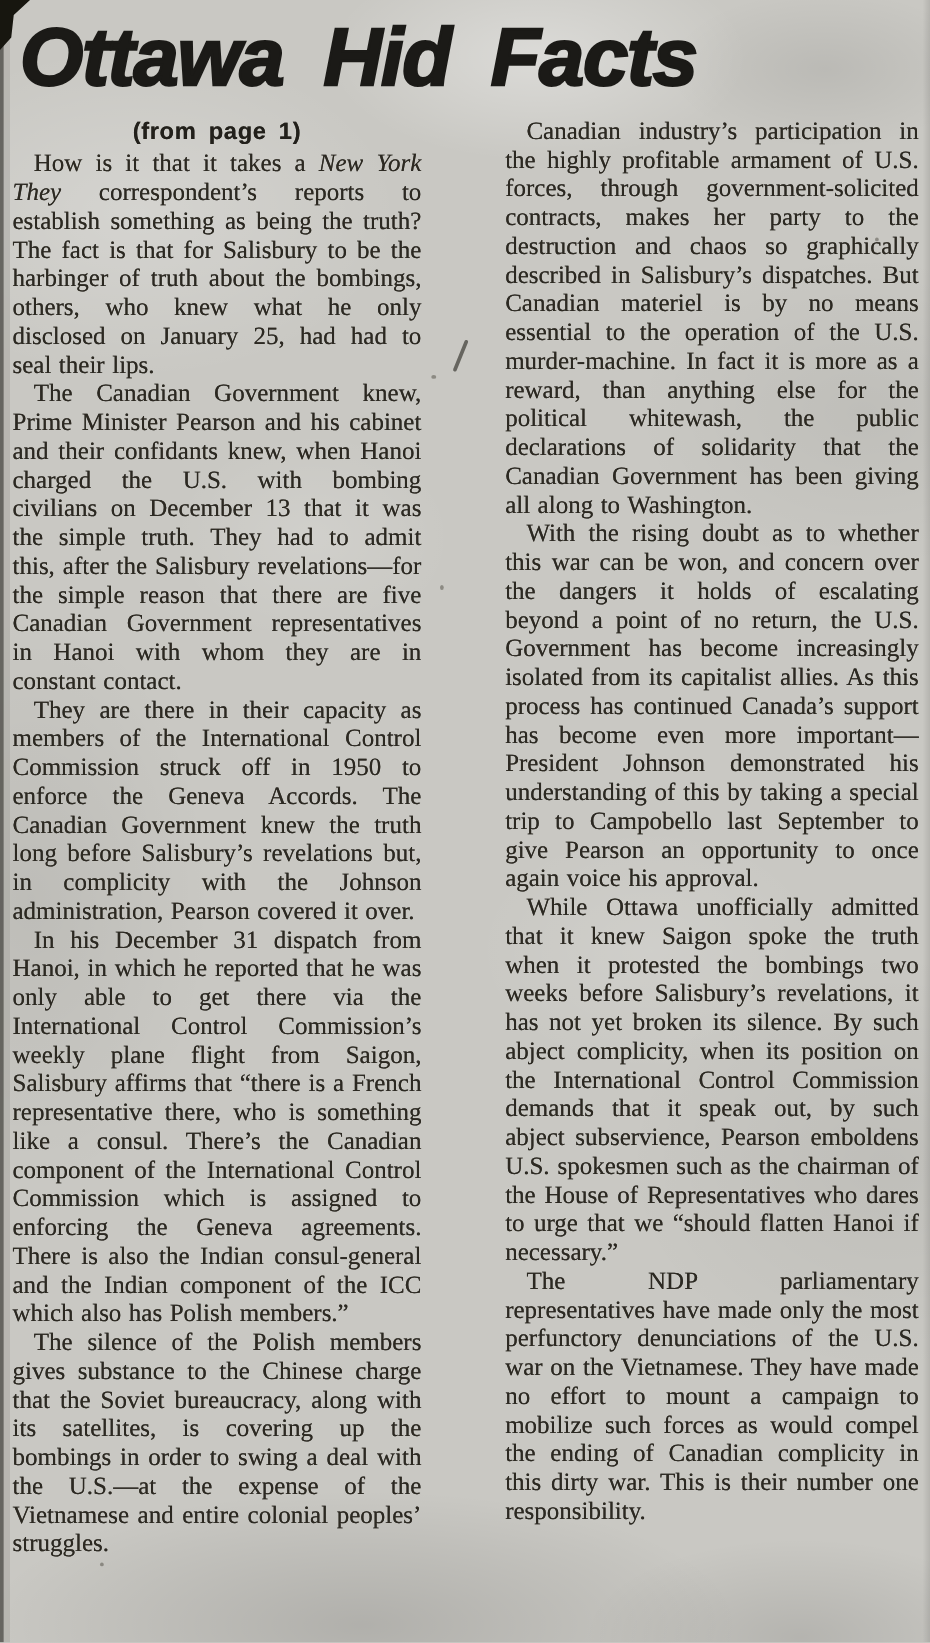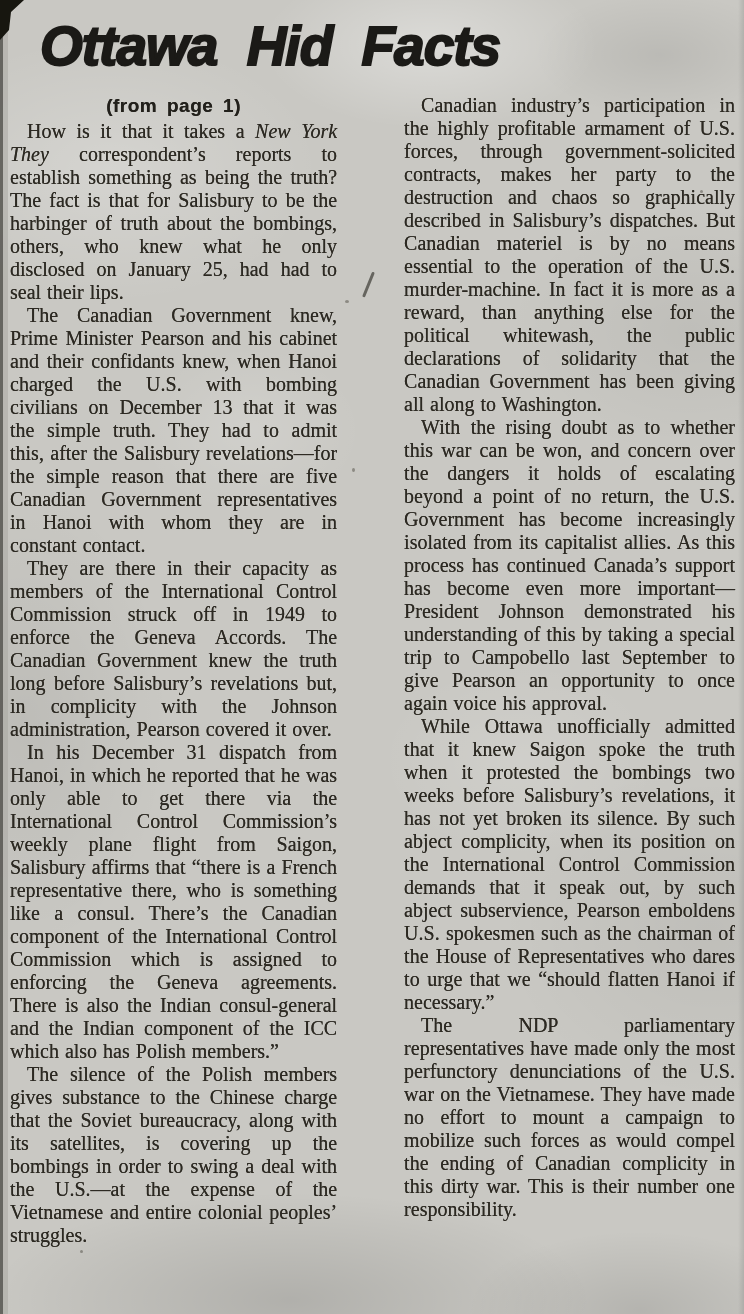--- a/index.html
+++ b/index.html
@@ -45,24 +45,24 @@
     position:absolute;left:367px;top:271px;width:2.5px;height:27px;background:#4e4c46;
     transform:rotate(22deg);border-radius:2px;opacity:.8;z-index:3;
   }
   .speck{position:absolute;background:#5a574f;border-radius:50%;opacity:.55;z-index:3;}
   .speck.s1{left:352px;top:468px;width:3px;height:4px;}
   .speck.s2{left:345px;top:300px;width:4px;height:3px;}
   .speck.s3{left:700px;top:190px;width:3px;height:3px;}
   .speck.s4{left:80px;top:1250px;width:3px;height:3px;}
 
   .headline{
-    position:relative;z-index:4;margin:0;padding:8px 0 0 40px;
+    position:relative;z-index:4;margin:0;padding:8px 0 0 16px;
     font-family:"Liberation Sans", sans-serif;
     font-style:italic;font-weight:700;
-    font-size:55px;line-height:76px;
+    font-size:65px;line-height:76px;
     letter-spacing:-1px;word-spacing:15px;
     color:var(--headline-ink);
     -webkit-text-stroke:2px var(--headline-ink);
     white-space:nowrap;
   }
   .columns{
     position:relative;z-index:4;display:flex;gap:27px;
     padding:8px 9px 0 10px;margin-top:2px;
   }
   .col{
@@ -100,21 +100,21 @@
   <span class="speck s4"></span>
 
   <h1 class="headline">Ottawa Hid Facts</h1>
 
   <div class="columns">
     <div class="col col-left">
       <div class="fromline">(from page 1)</div>
 
     <p class="para"><span>How is it that it takes a </span><i>New York They</i><span> correspondent’s reports to establish something as being the truth? The fact is that for Salisbury to be the harbinger of truth about the bombings, others, who knew what he only disclosed on January 25, had had to seal their lips.</span></p>
         <p class="para"><span>The Canadian Government knew, Prime Minister Pearson and his cabinet and their confidants knew, when Hanoi charged the U.S. with bombing civilians on December 13 that it was the simple truth. They had to admit this, after the Salisbury revelations—for the simple reason that there are five Canadian Government representatives in Hanoi with whom they are in constant contact.</span></p>
-        <p class="para"><span>They are there in their capacity as members of the International Control Commission struck off in 1949 to enforce the Geneva Accords. The Canadian Government knew the truth long before Salisbury’s revelations but, in complicity with the Johnson administration, Pearson covered it over.</span></p>
+        <p class="para"><span>They are there in their capacity as members of the International Control Commission struck off in 1950 to enforce the Geneva Accords. The Canadian Government knew the truth long before Salisbury’s revelations but, in complicity with the Johnson administration, Pearson covered it over.</span></p>
         <p class="para"><span>In his December 31 dispatch from Hanoi, in which he reported that he was only able to get there via the International Control Commission’s weekly plane flight from Saigon, Salisbury affirms that “there is a French representative there, who is something like a consul. There’s the Canadian component of the International Control Commission which is assigned to enforcing the Geneva agreements. There is also the Indian consul-general and the Indian component of the ICC which also has Polish members.”</span></p>
         <p class="para"><span>The silence of the Polish members gives substance to the Chinese charge that the Soviet bureaucracy, along with its satellites, is covering up the bombings in order to swing a deal with the U.S.—at the expense of the Vietnamese and entire colonial peoples’ struggles.</span></p>
       </div>
     <div class="col col-right">
 
     <p class="para"><span>Canadian industry’s participation in the highly profitable armament of U.S. forces, through government-solicited contracts, makes her party to the destruction and chaos so graphically described in Salisbury’s dispatches. But Canadian materiel is by no means essential to the operation of the U.S. murder-machine. In fact it is more as a reward, than anything else for the political whitewash, the public declarations of solidarity that the Canadian Government has been giving all along to Washington.</span></p>
         <p class="para"><span>With the rising doubt as to whether this war can be won, and concern over the dangers it holds of escalating beyond a point of no return, the U.S. Government has become increasingly isolated from its capitalist allies. As this process has continued Canada’s support has become even more important—President Johnson demonstrated his understanding of this by taking a special trip to Campobello last September to give Pearson an opportunity to once again voice his approval.</span></p>
         <p class="para"><span>While Ottawa unofficially admitted that it knew Saigon spoke the truth when it protested the bombings two weeks before Salisbury’s revelations, it has not yet broken its silence. By such abject complicity, when its position on the International Control Commission demands that it speak out, by such abject subservience, Pearson emboldens U.S. spokesmen such as the chairman of the House of Representatives who dares to urge that we “should flatten Hanoi if necessary.”</span></p>
         <p class="para"><span>The NDP parliamentary representatives have made only the most perfunctory denunciations of the U.S. war on the Vietnamese. They have made no effort to mount a campaign to mobilize such forces as would compel the ending of Canadian complicity in this dirty war. This is their number one responsibility.</span></p>
       </div>

